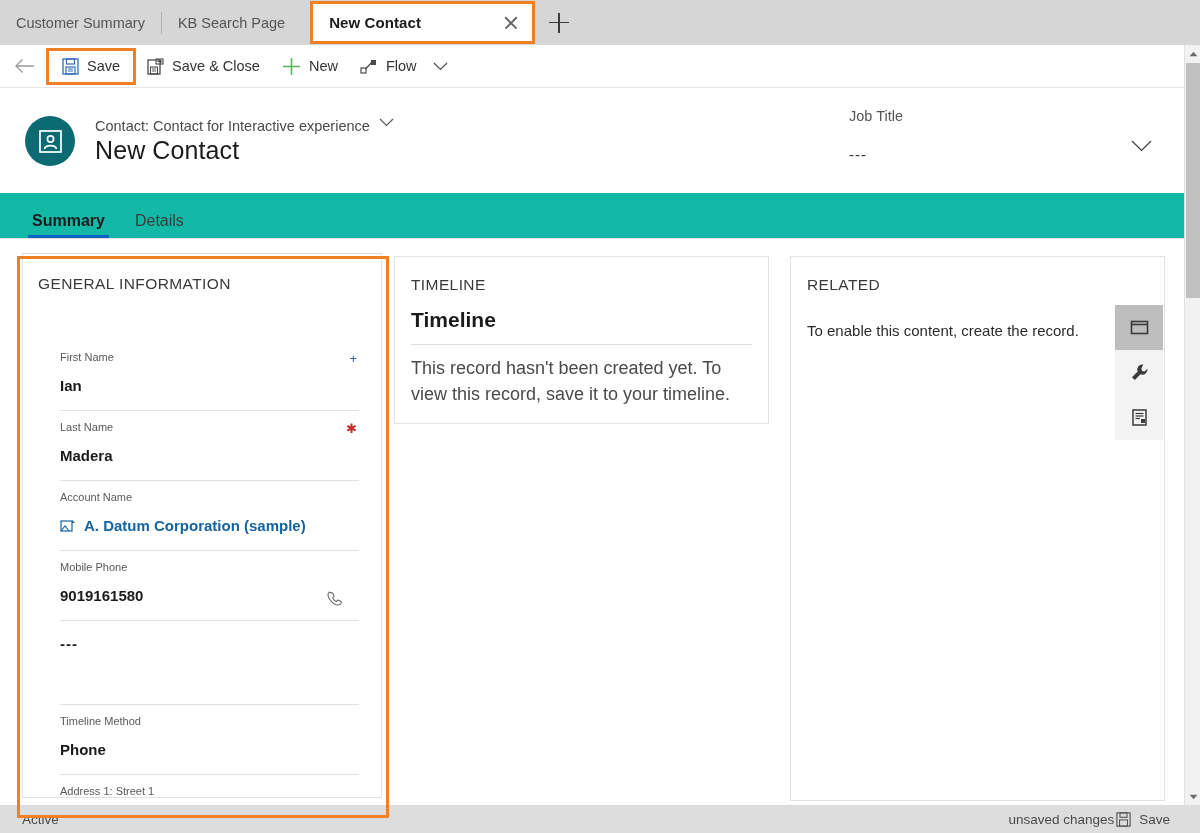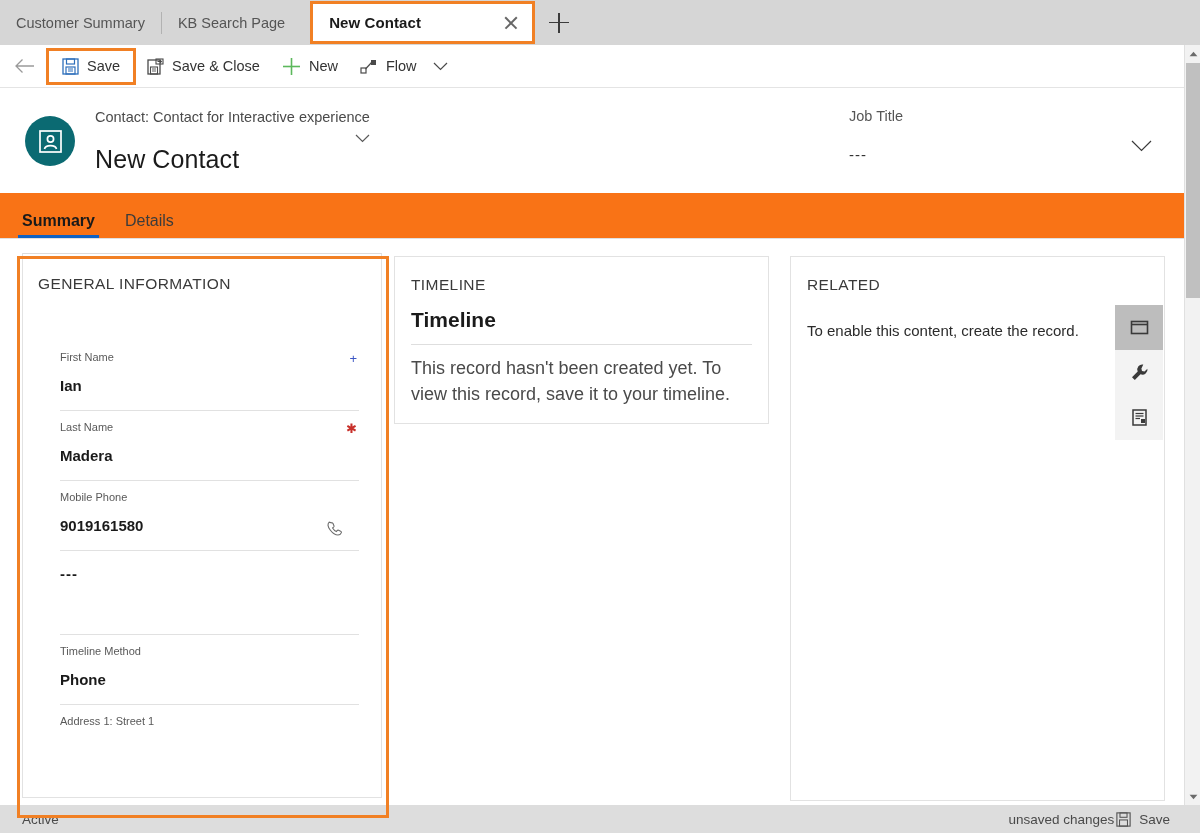--- a/index.html
+++ b/index.html
@@ -156,24 +156,23 @@
     border-radius: 50%;
     background: #0b6a72;
     margin-left: 25px;
     display: flex;
     align-items: center;
     justify-content: center;
     flex: 0 0 auto;
   }
   .rec-titles { margin-left: 20px; }
   .rec-sub {
-    display: flex; align-items: flex-end; gap: 9px;
+    display: flex; align-items: flex-start; gap: 9px;
     font-size: 14.5px; color: #4a4a4a;
     margin-bottom: 2px;
-    flex-direction: column;
   }
   .rec-title {
     font-size: 25px;
     color: #1b1b1b;
     font-weight: 400;
     letter-spacing: .1px;
   }
   .hdr-right {
     position: absolute;
     left: 849px; top: 108px;
@@ -195,23 +194,23 @@
     cursor: pointer;
   }
 
   
   .formtabs {
     position: absolute;
     left: 0; top: 193px;
     width: 1185px; height: 46px;
     display: flex;
     align-items: flex-end;
-    padding-left: 18px;
+    padding-left: 28px;
     border-bottom: 1px solid #e0e0e0;
-    background: #f97316;
+    background: #14b8a6;
   }
   .ftab {
     font-size: 16px;
     color: #3b3b3b;
     padding: 0 4px 8px 4px;
     margin-right: 22px;
     cursor: pointer;
     position: relative;
   }
   .ftab.active {
@@ -560,20 +559,31 @@
           <span class="req-plus">+</span>
           <span class="field-value">Ian</span>
         </div>
 
         <div class="field">
           <span class="field-label">Last Name</span>
           <span class="req-star">✱</span>
           <span class="field-value">Madera</span>
         </div>
 
+        <div class="field">
+          <span class="field-label">Account Name</span>
+          <span class="field-value link">
+            <svg width="16" height="16" viewBox="0 0 16 16">
+              <rect x="1" y="3" width="11" height="10" fill="none" stroke="#1264a3" stroke-width="1.2"></rect>
+              <path d="M12 2 L15 5 L12 5 Z" fill="#1264a3"></path>
+              <path d="M1 13 L5 8 L9 13" fill="none" stroke="#1264a3" stroke-width="1.1"></path>
+            </svg>
+            <span>A. Datum Corporation (sample)</span>
+          </span>
+        </div>
 
         <div class="field">
           <span class="field-label">Mobile Phone</span>
           <span class="field-value">9019161580</span>
           <span class="field-action-ico">
             <svg width="20" height="20" viewBox="0 0 20 20">
               <path d="M4.2 3.2 C2.6 4.8 2.6 7.6 5.2 11 C7.8 14.4 11 16 13 16 C14.6 16 16 14.7 16.4 13.6 C16.7 12.9 16.3 12.5 15.6 12.2 L13.6 11.3 C13 11.05 12.5 11.2 12.1 11.7 L11.4 12.6 C10.2 12 8.4 10.3 7.6 8.9 L8.6 8.1 C9.05 7.7 9.2 7.2 8.95 6.65 L8 4.6 C7.7 3.9 7.3 3.5 6.6 3.8 Z" fill="none" stroke="#6b6b6b" stroke-width="1.1"></path>
             </svg>
           </span>
         </div>

